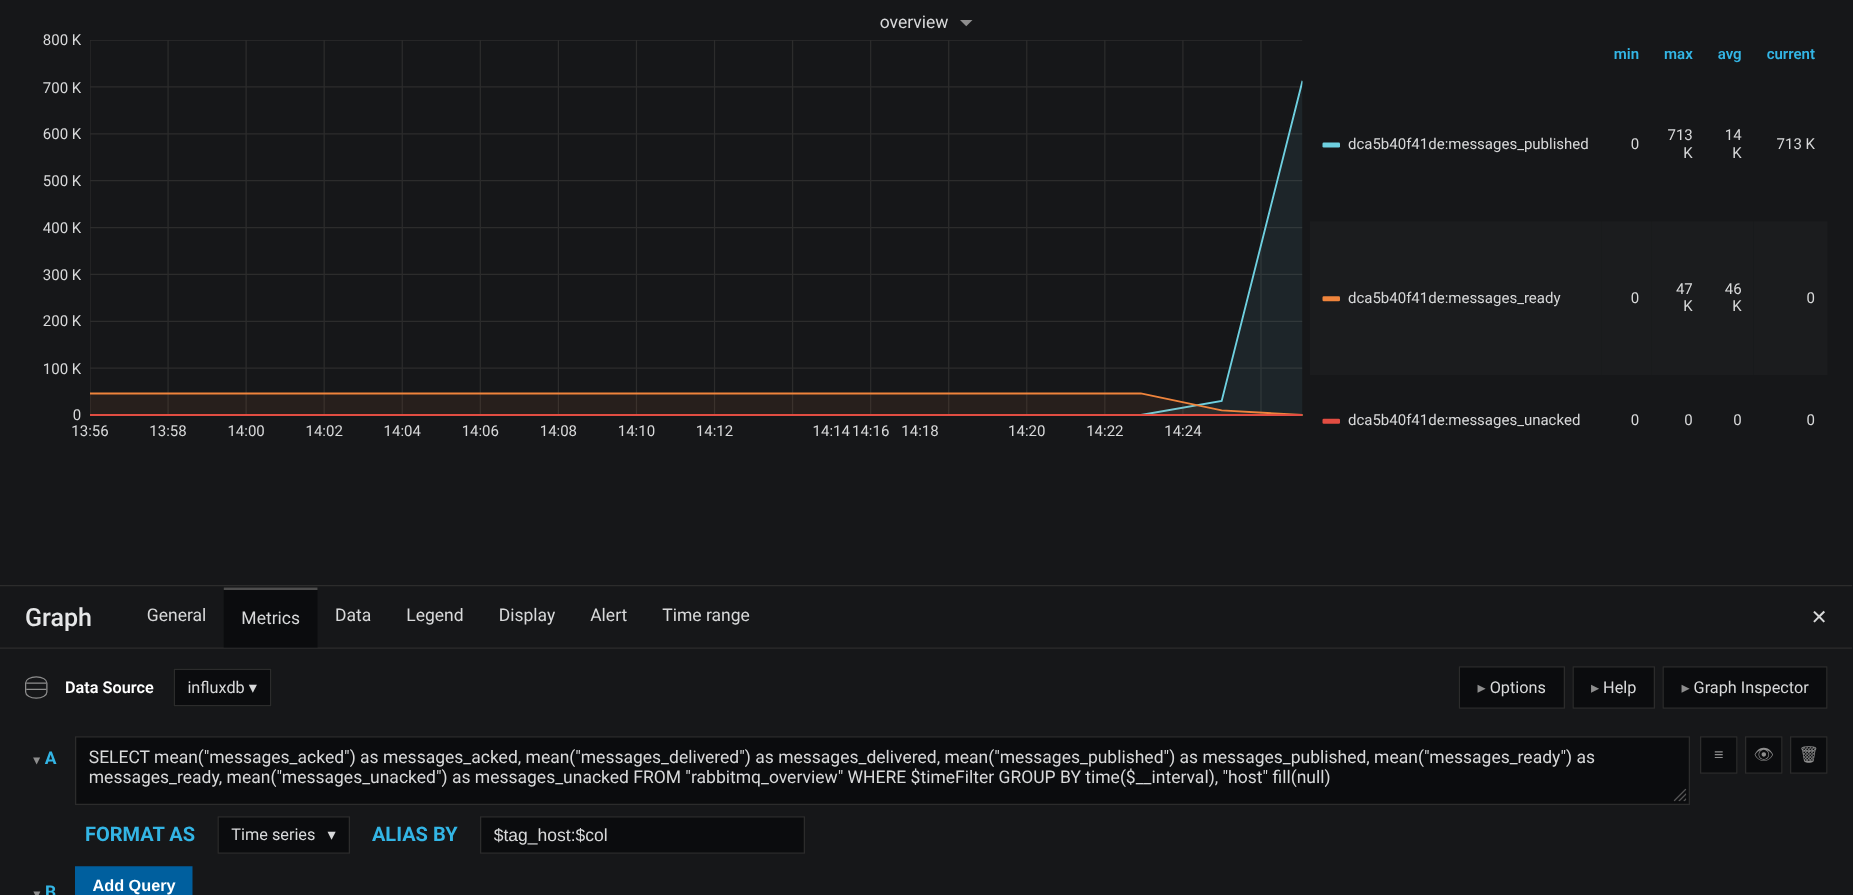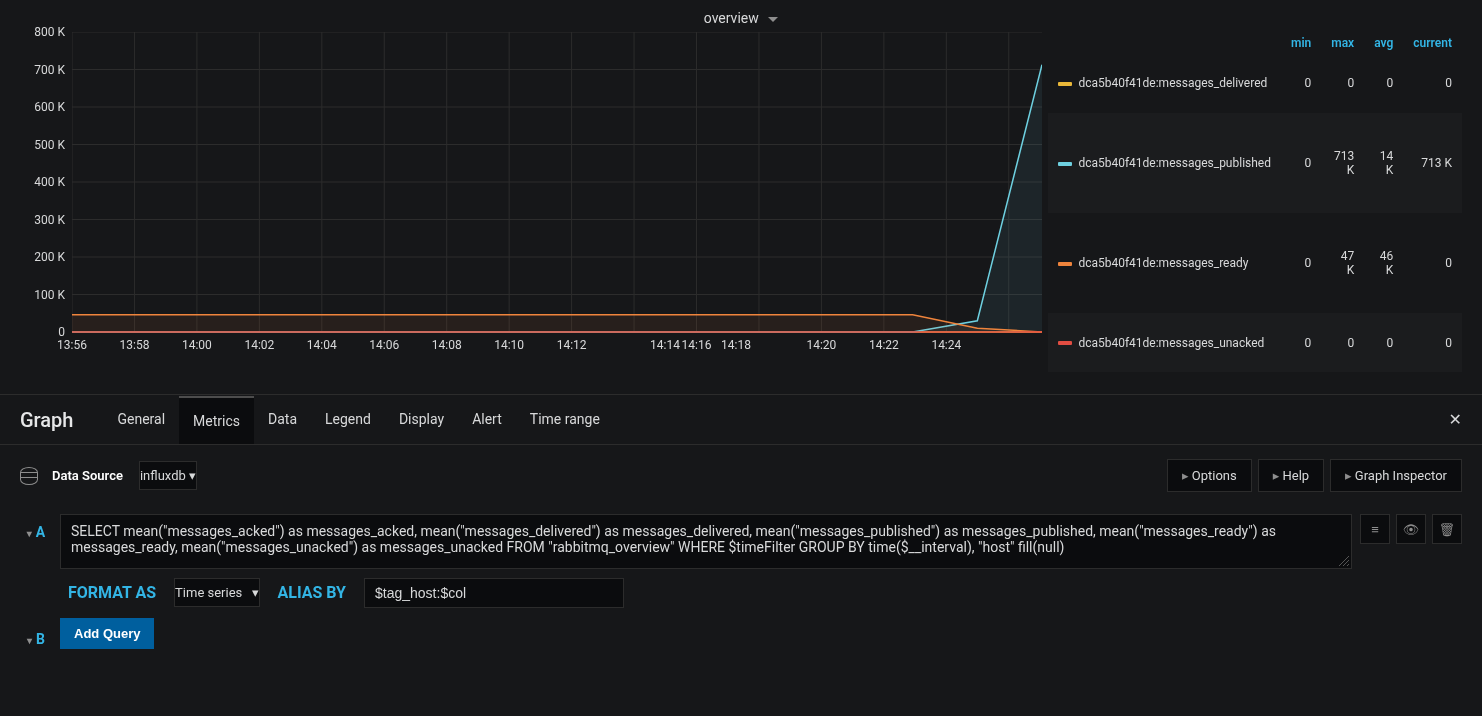--- a/index.html
+++ b/index.html
@@ -7,21 +7,21 @@
     background: #161719;
     color: #d8d9da;
     font-family: -apple-system, BlinkMacSystemFont, "Segoe UI", Roboto, Helvetica, Arial, sans-serif;
     font-size: 13px;
     width: 1482px;
     height: 716px;
     overflow: hidden;
   }
   .panel-top {
     position: relative;
-    height: 395px;
+    height: 469px;
     padding: 10px 20px 0 20px;
     border-bottom: 1px solid #2c2c2c;
   }
   .panel-title {
     text-align: center;
     font-size: 14px;
     color: #d8d9da;
     cursor: pointer;
     margin-bottom: 6px;
   }
@@ -119,21 +119,21 @@
     border-radius:50% 50% 50% 50% / 30% 30% 30% 30%;
     position:relative;
     margin-right:14px;
   }
   .icon-db:before{content:"";position:absolute;top:4px;left:0;right:0;height:1px;background:#8e8e8e;}
   .icon-db:after{content:"";position:absolute;top:9px;left:0;right:0;height:1px;background:#8e8e8e;}
   .label-white { color:#fff; font-weight:600; margin-right:16px; font-size:13px;}
   .select-box {
     background:#0b0c0e;
     border:1px solid #2c2c2c;
-    padding:6px 0;
+    padding:6px 10px;
     color:#d8d9da;
     cursor:pointer;
     font-size:13px;
   }
   .right-buttons { margin-left:auto; display:flex; gap:0;}
   .right-buttons .btn {
     background:#0b0c0e;
     border:1px solid #2c2c2c;
     padding:8px 14px;
     color:#d8d9da;
@@ -272,27 +272,20 @@
           <tr id="legend-head">
             <th></th>
             <th>min</th>
             <th>max</th>
             <th>avg</th>
             <th>current</th>
           </tr>
         </thead>
       <tbody id="legend-body">
           <tr>
-            <td class="name"><span class="swatch" style="background:#eab839"></span>dca5b40f41de:messages_delivered</td>
-            <td>0</td>
-            <td>0</td>
-            <td>0</td>
-            <td>0</td>
-          </tr>
-          <tr>
             <td class="name"><span class="swatch" style="background:#6ed0e0"></span>dca5b40f41de:messages_published</td>
             <td>0</td>
             <td>713 K</td>
             <td>14 K</td>
             <td>713 K</td>
           </tr>
           <tr>
             <td class="name"><span class="swatch" style="background:#ef843c"></span>dca5b40f41de:messages_ready</td>
             <td>0</td>
             <td>47 K</td>

